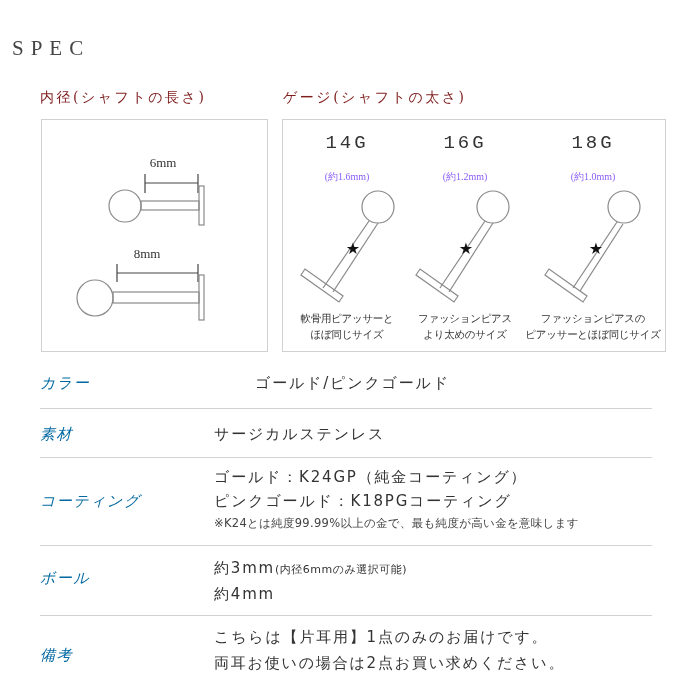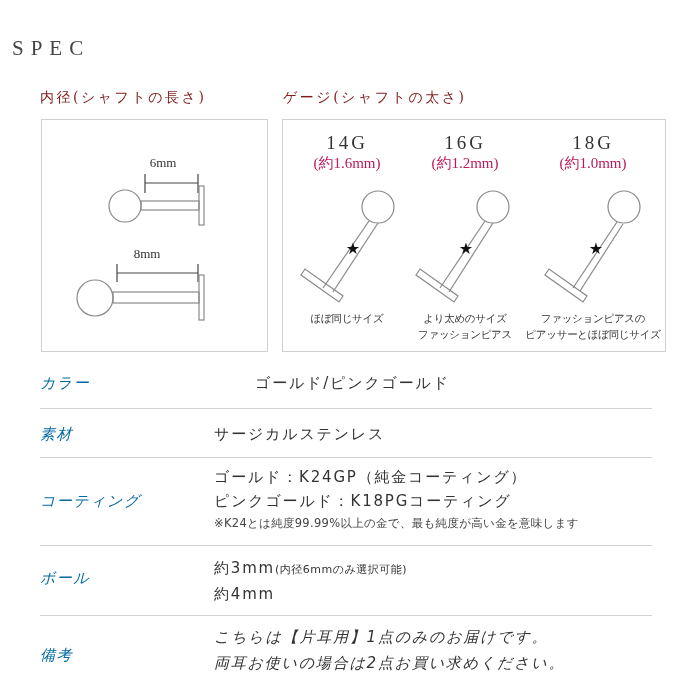--- a/index.html
+++ b/index.html
@@ -23,26 +23,26 @@
     position: absolute; top: 119px; height: 233px;
     border: 1px solid #d0d0d0; background: #fff;
   }
   #panel-inner { left: 41px; width: 227px; }
   #panel-gauge { left: 282px; width: 384px; }
 
   .panel svg { position: absolute; left: 0; top: 0; }
 
   .g-col { position: absolute; top: 0; width: 128px; text-align: center; }
   .g-name {
-    margin-top: 12px; font-family: Liberation Serif, serif;
+    margin-top: 12px; font-family: Liberation Mono, monospace;
     font-size: 19px; letter-spacing: 3px; color: #333;
   }
   .g-mm {
-    margin-top: 0; font-family: "Liberation Serif", "DejaVu Serif", serif;
-    font-size: 15px; color: #be185d;
+    margin-top: 16px; font-family: "Liberation Serif", "DejaVu Serif", serif;
+    font-size: 10px; color: #8b5cf6;
   }
   .g-desc {
     position: absolute; top: 190px; left: -6px; width: 140px; text-align: center;
     font-size: 10.5px; line-height: 16px; color: #333; letter-spacing: -0.3px;
   }
 
   .row {
     position: absolute; left: 40px; width: 612px;
     border-bottom: 1px solid #d2d2d2;
   }
@@ -111,29 +111,30 @@
       <line x1="94" y1="104" x2="51" y2="171" stroke="#8a8a8a" stroke-width="1.2"></line>
       <polygon points="16,155 20,149 58,176 54,182" fill="none" stroke="#8a8a8a" stroke-width="1.2"></polygon>
       <text x="67" y="134" font-size="16" fill="#111" text-anchor="middle">★</text>
     </g>
   </svg>
 
   <div class="g-col" style="left:0px;">
     <div class="g-name">14G</div>
     <div class="g-mm">(約1.6mm)</div>
     <div class="g-desc">
+      <div>軟骨用ピアッサーと</div>
       <div>ほぼ同じサイズ</div>
     </div>
   </div>
   <div class="g-col" style="left:118px;">
     <div class="g-name">16G</div>
     <div class="g-mm">(約1.2mm)</div>
     <div class="g-desc">
+      <div>ファッションピアス</div>
       <div>より太めのサイズ</div>
-      <div>ファッションピアス</div>
     </div>
   </div>
   <div class="g-col" style="left:246px;">
     <div class="g-name">18G</div>
     <div class="g-mm">(約1.0mm)</div>
     <div class="g-desc">
       <div>ファッションピアスの</div>
       <div>ピアッサーとほぼ同じサイズ</div>
     </div>
   </div>
@@ -161,17 +162,17 @@
 <div class="row" style="top:546px; height:70px;">
   <div class="row-label" style="top:23px;">ボール</div>
   <div class="row-value" style="top:10px;">
     <div><span>約3mm</span><span class="small">(内径6mmのみ選択可能)</span></div>
     <div>約4mm</div>
   </div>
 </div>
 
 <div class="row last" style="top:616px; height:84px;">
   <div class="row-label" style="top:30px;">備考</div>
-  <div class="row-value" style="top:8px; line-height:26px;font-style:italic;">
+  <div class="row-value" style="top:8px; line-height:26px;">
     <div>こちらは【片耳用】1点のみのお届けです。</div>
     <div>両耳お使いの場合は2点お買い求めください。</div>
   </div>
 </div>
 
 </body></html>

